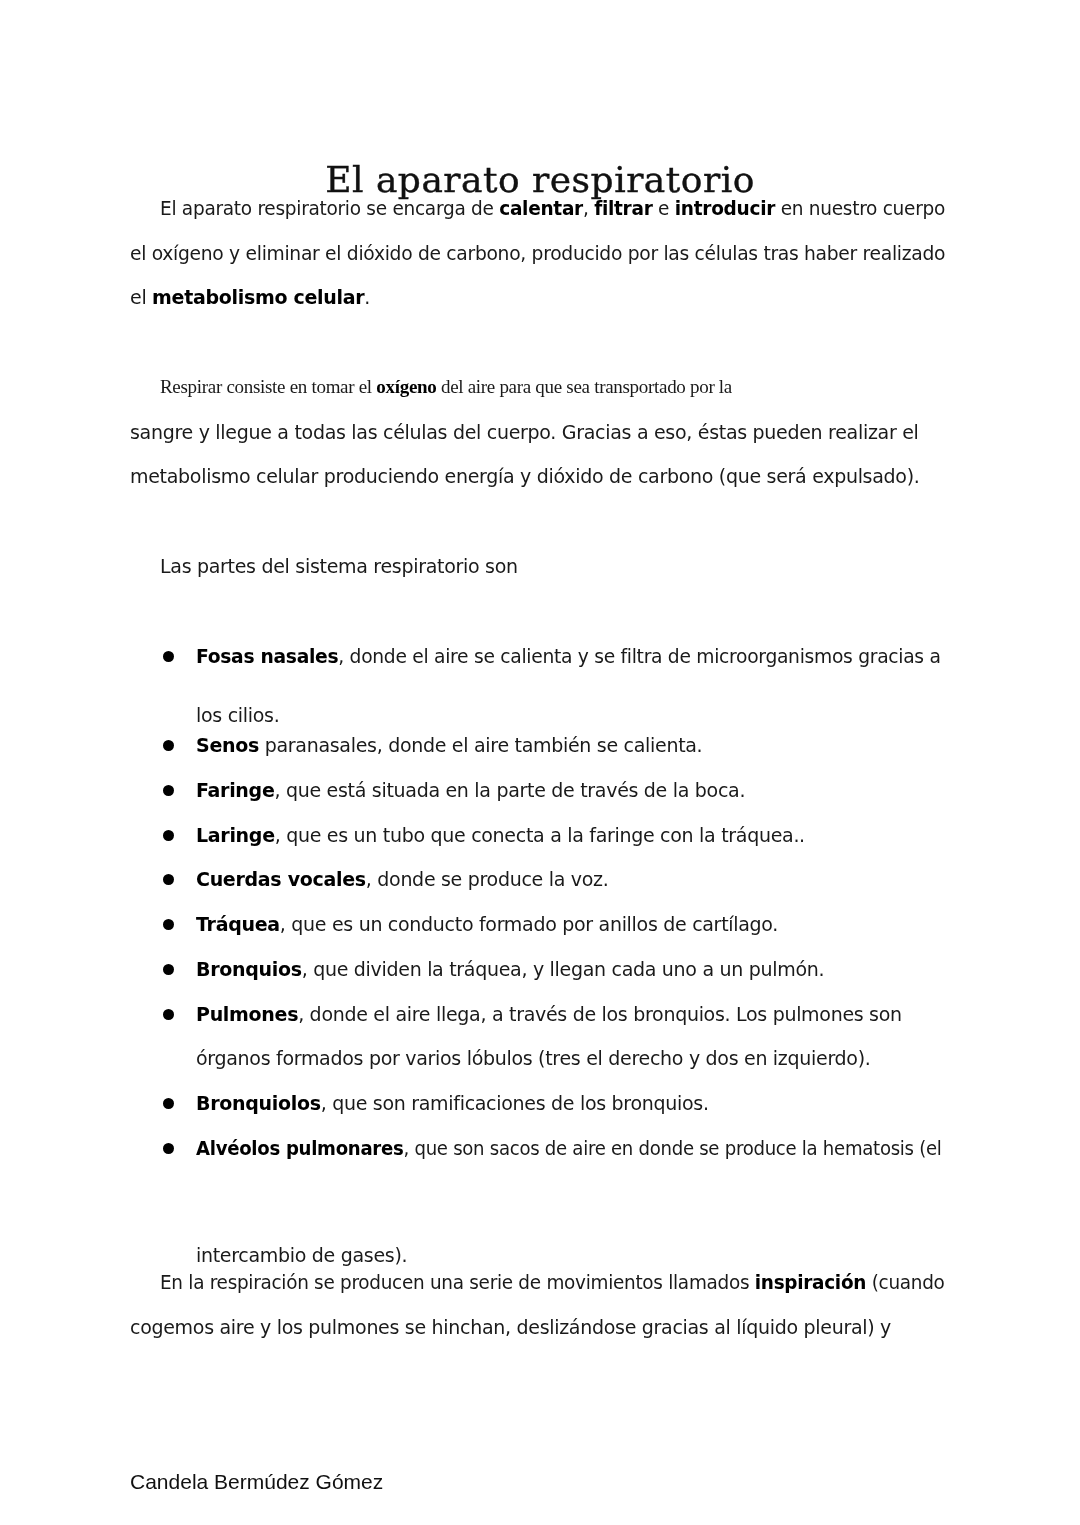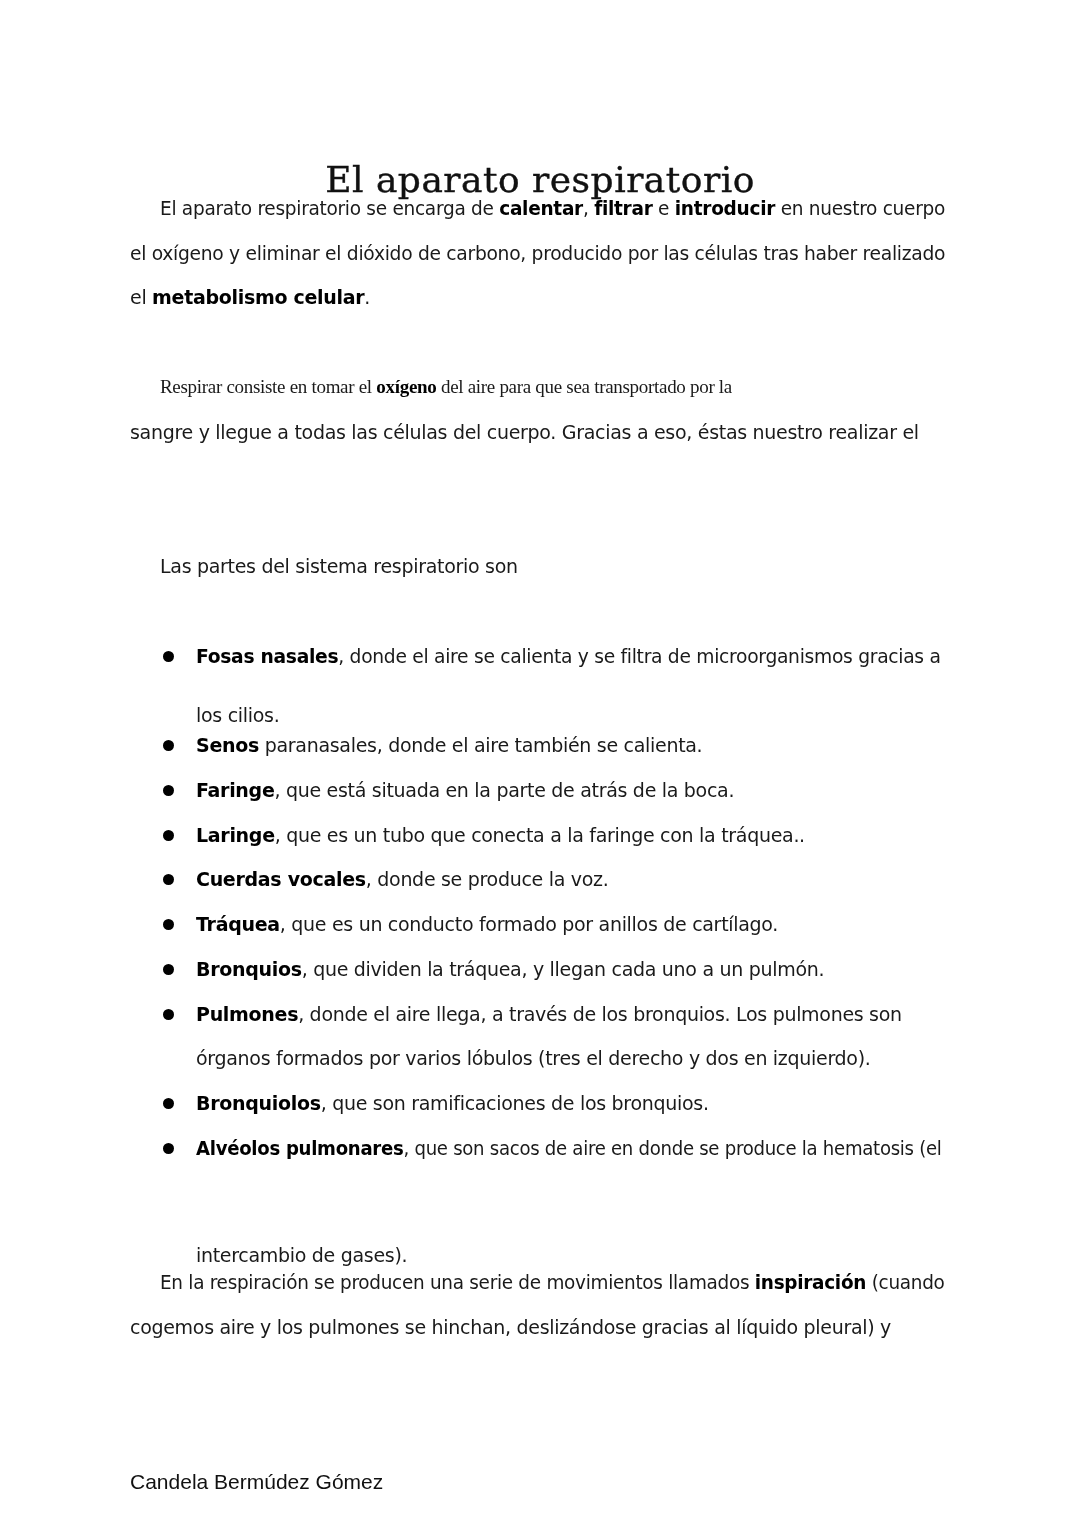--- a/index.html
+++ b/index.html
@@ -106,41 +106,42 @@
   <h1 class="title">El aparato respiratorio</h1>
 
   <div class="line indent" style="top: 193px; transform-origin: left center; transform: scaleX(0.975);"><span>El aparato respiratorio se encarga de </span><span class="bold">calentar</span><span>, </span><span class="bold">filtrar</span><span> e </span><span class="bold">introducir</span><span> en nuestro cuerpo</span></div>
 
   <div class="line" style="top: 238px; transform-origin: left center; transform: scaleX(0.984);">el oxígeno y eliminar el dióxido de carbono, producido por las células tras haber realizado</div>
 
   <div class="line" style="top:282px;"><span>el </span><span class="bold">metabolismo celular</span><span>.</span></div>
 
   <div class="line indent" style="top:372px;font-family:Liberation Serif, serif;"><span>Respirar consiste en tomar el </span><span class="bold">oxígeno</span><span> del aire para que sea transportado por la</span></div>
 
-  <div class="line" style="top:417px;">sangre y llegue a todas las células del cuerpo. Gracias a eso, éstas nuestro realizar el</div>
+  <div class="line" style="top:417px;">sangre y llegue a todas las células del cuerpo. Gracias a eso, éstas pueden realizar el</div>
 
+  <div class="line" style="top:461px;">metabolismo celular produciendo energía y dióxido de carbono (que será expulsado).</div>
 
   <div class="line indent" style="top:551px;">Las partes del sistema respiratorio son</div>
 
   <div>
 
     <div class="bullet-row" style="top:641px;">
       <span class="bullet-dot"></span>
       <span class="bullet-text" style="transform-origin: left center; transform: scaleX(0.984);"><span class="bold">Fosas nasales</span><span>, donde el aire se calienta y se filtra de microorganismos gracias a</span></span>
     </div>
     <div class="bullet-cont" style="top:686px;margin-top:14px;">los cilios.</div>
 
     <div class="bullet-row" style="top:730px;">
       <span class="bullet-dot"></span>
       <span class="bullet-text"><span class="bold">Senos</span><span> paranasales, donde el aire también se calienta.</span></span>
     </div>
 
     <div class="bullet-row" style="top:775px;">
       <span class="bullet-dot"></span>
-      <span class="bullet-text"><span class="bold">Faringe</span><span>, que está situada en la parte de atrás de la boca.</span></span>
+      <span class="bullet-text"><span class="bold">Faringe</span><span>, que está situada en la parte de través de la boca.</span></span>
     </div>
 
     <div class="bullet-row" style="top:820px;">
       <span class="bullet-dot"></span>
       <span class="bullet-text"><span class="bold">Laringe</span><span>, que es un tubo que conecta a la faringe con la tráquea..</span></span>
     </div>
 
     <div class="bullet-row" style="top:864px;">
       <span class="bullet-dot"></span>
       <span class="bullet-text"><span class="bold">Cuerdas vocales</span><span>, donde se produce la voz.</span></span>

